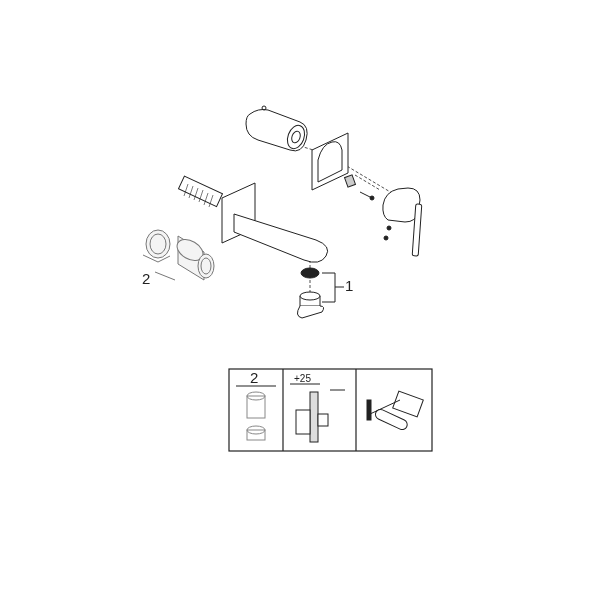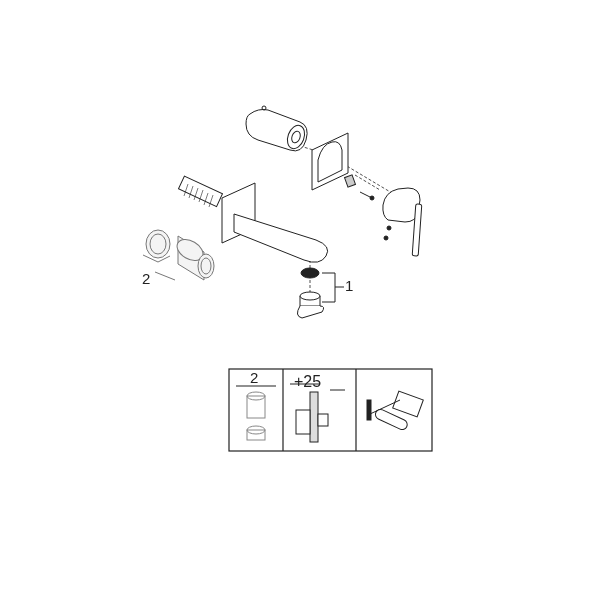--- a/index.html
+++ b/index.html
@@ -1,19 +1,19 @@
 <!DOCTYPE html>
 <html><head>
 <meta charset="utf-8">
 <style>
   html,body{margin:0;padding:0;background:#fff;}
   body{width:600px;height:600px;position:relative;overflow:hidden;font-family:"Liberation Sans",sans-serif;}
   svg{position:absolute;left:0;top:0;}
   .lbl{position:absolute;font-size:15px;color:#222;}
-  .small{position:absolute;font-size:16px;color:#222;}
+  .small{position:absolute;font-size:10px;color:#222;}
 </style>
 </head>
 <body>
 
 <svg width="600" height="600" viewBox="0 0 600 600" stroke="#222" fill="none" stroke-width="1">
 
   <g stroke-dasharray="3,2" stroke-width="0.8">
     <line x1="300" y1="146" x2="320" y2="152"></line>
     <line x1="330" y1="156" x2="392" y2="193"></line>
     <line x1="310" y1="260" x2="310" y2="300"></line>

